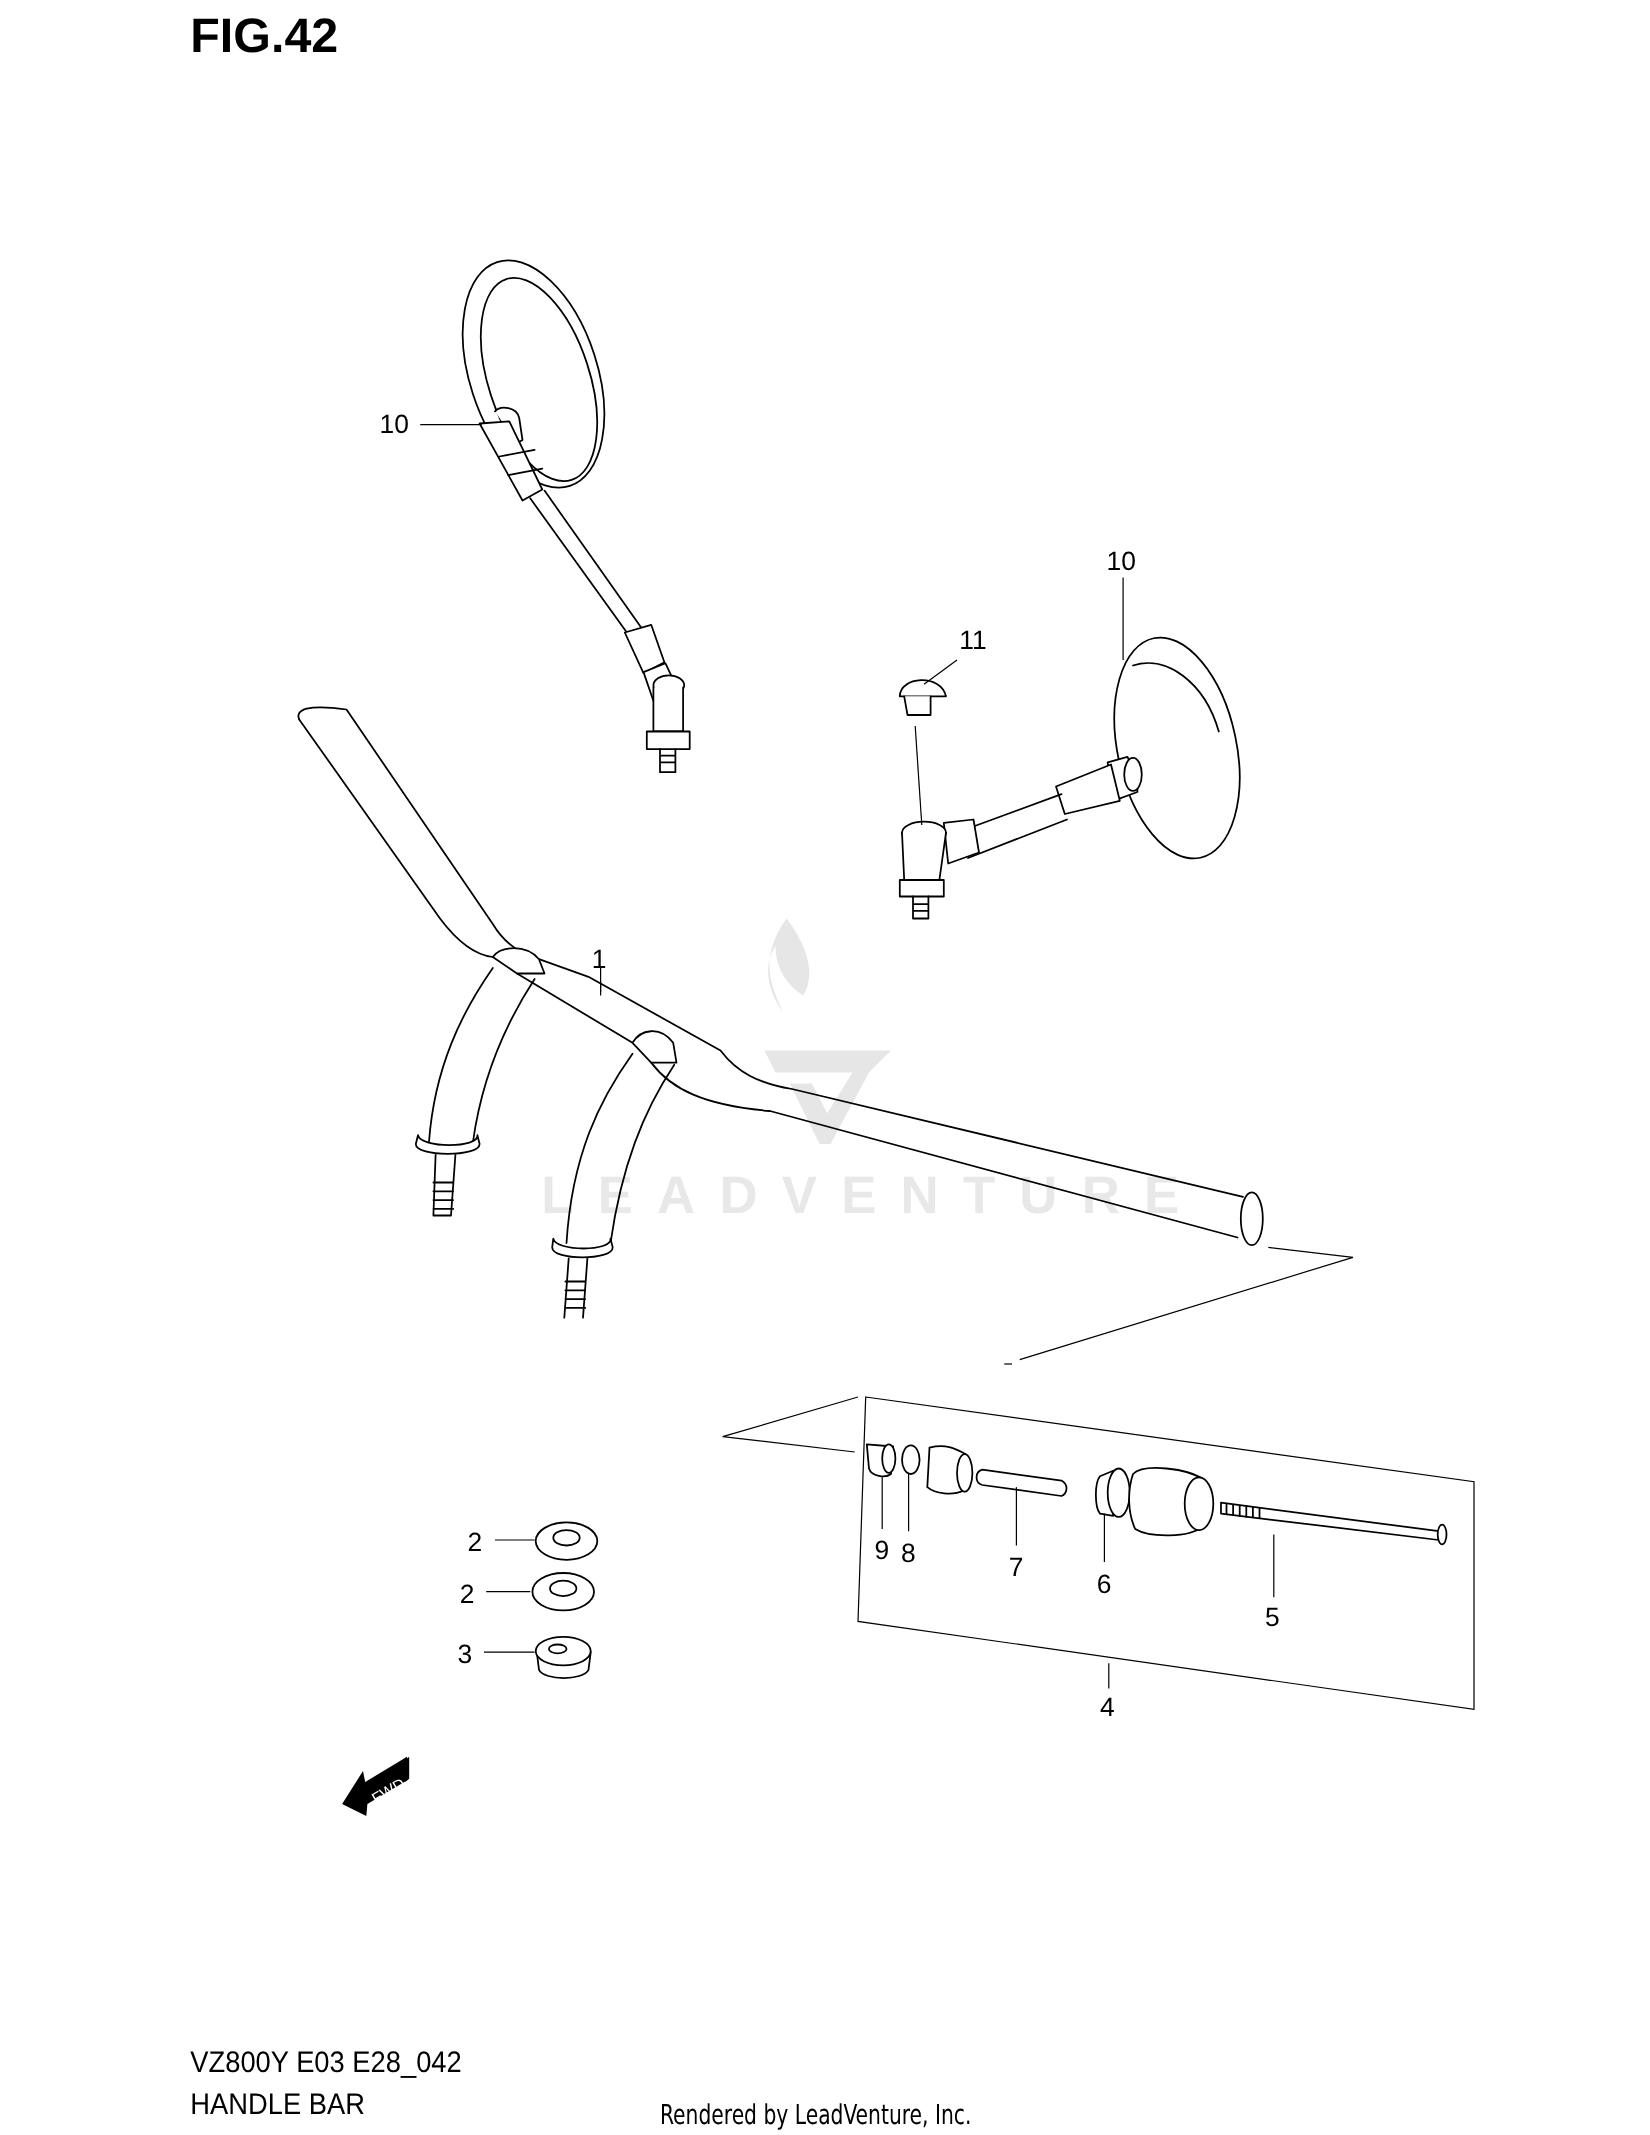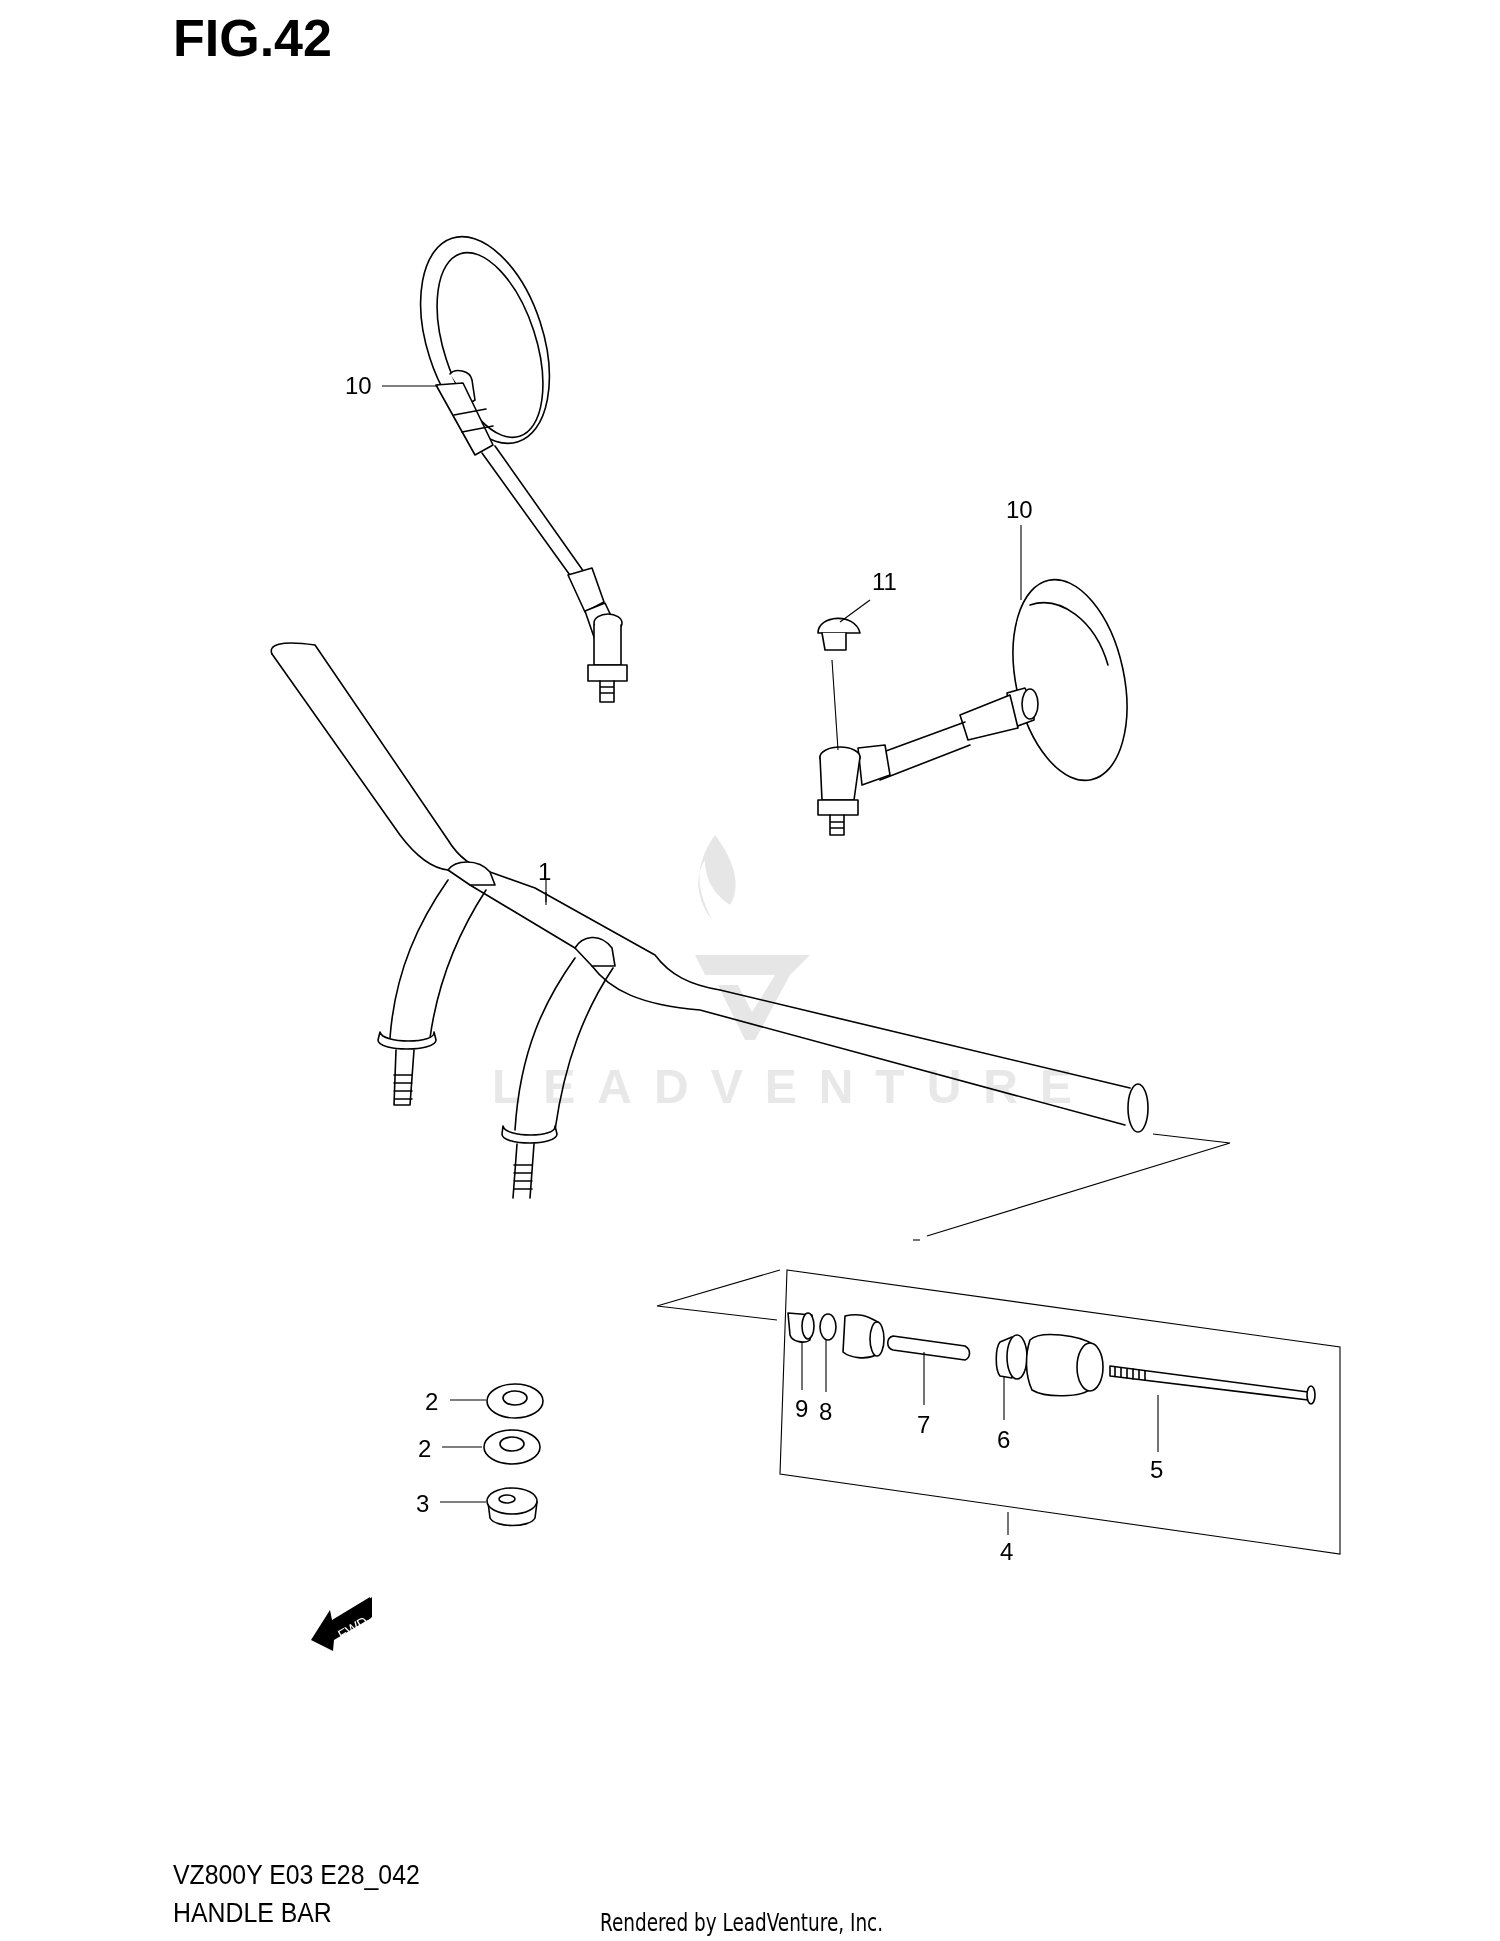--- a/index.html
+++ b/index.html
@@ -1,18 +1,18 @@
 <!DOCTYPE html>
 <html><head>
 <meta charset="utf-8">
 <style>
   html, body { margin: 0; padding: 0; background: #ffffff; }
   body { width: 1500px; height: 1941px; position: relative; overflow: hidden;
          font-family: "Liberation Sans", sans-serif; color: #000; }
-  .fig-title { position: absolute; left: 173px; top: 8px; font-size: 52px; font-weight: bold;
+  .fig-title { position: absolute; left: 173px; top: 8px; font-size: 44px; font-weight: bold;
                letter-spacing: 0px; font-family: "Liberation Sans", sans-serif; }
   .footer-code { position: absolute; left: 173px; top: 1860px; font-size: 27px;
                  font-family: "Liberation Sans", sans-serif; transform: scaleX(0.92); transform-origin: left; }
   .footer-name { position: absolute; left: 173px; top: 1898px; font-size: 27px;
                  font-family: "Liberation Sans", sans-serif; transform: scaleX(0.92); transform-origin: left; }
   .rendered-by { position: absolute; left: 600px; top: 1908px; font-size: 25px;
                  font-family: "DejaVu Sans Condensed", "DejaVu Sans", sans-serif;
                  transform: scaleX(0.82); transform-origin: left; }
   svg.diagram { position: absolute; left: 0; top: 0; }
   .callout { font-family: "Liberation Sans", sans-serif; font-size: 24px; fill: #000; }

